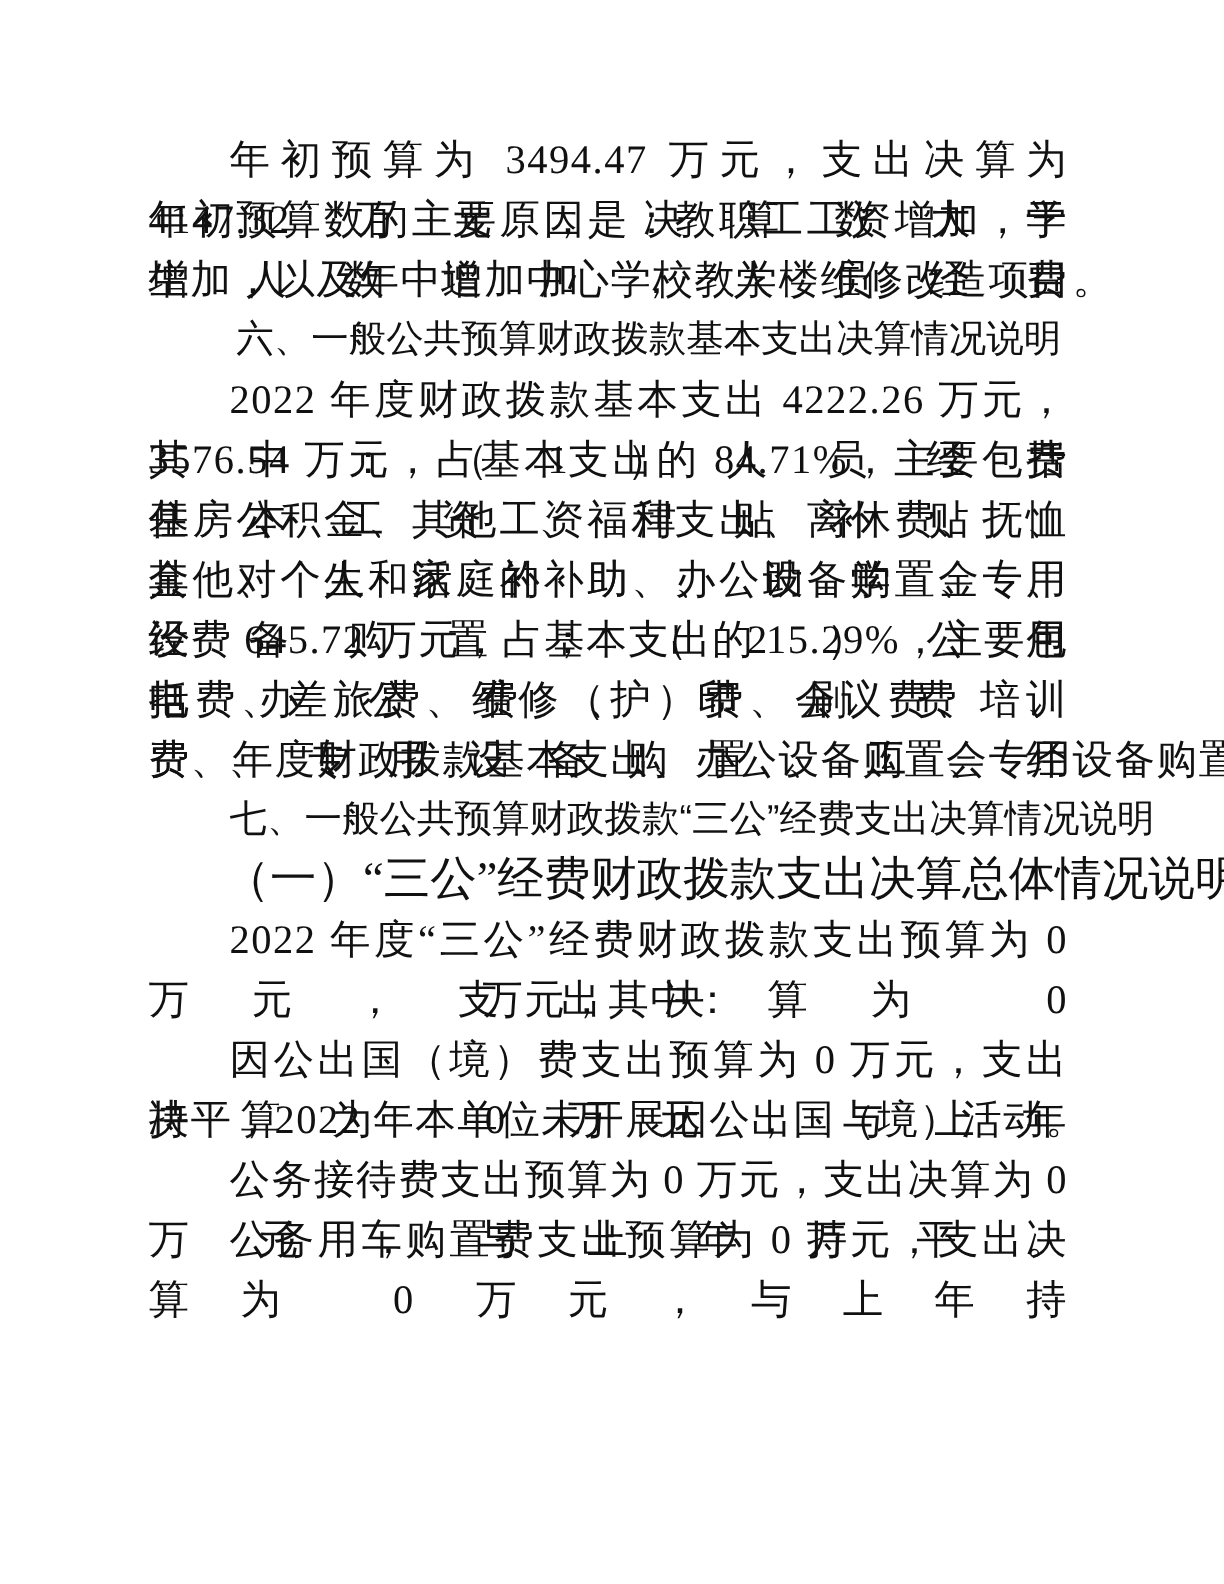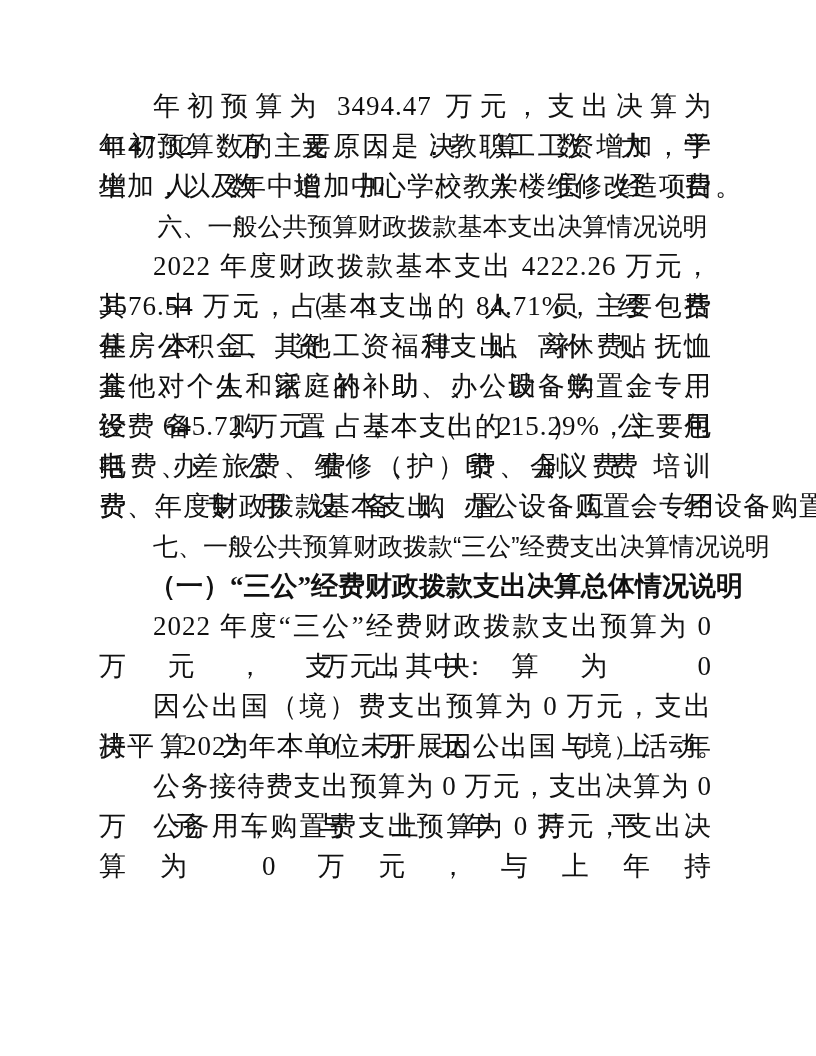--- a/index.html
+++ b/index.html
@@ -41,22 +41,22 @@
   }
   .h1 {
     font-family: "Liberation Sans", "DejaVu Sans", sans-serif;
     font-weight: normal;
     font-size: 25px;
     letter-spacing: 0;
     text-indent: 54px;
   }
   .h2 {
     font-family: "Liberation Serif", "DejaVu Serif", serif;
-    font-weight: bold;
-    font-size: 27px;
+    font-weight: normal;
+    font-size: 31px;
     letter-spacing: 0;
     text-indent: 50px;
   }
   .page-number {
     position: absolute;
     left: 0;
     right: 0;
     top: 905px;
     text-align: right;
     font-size: 17px;

